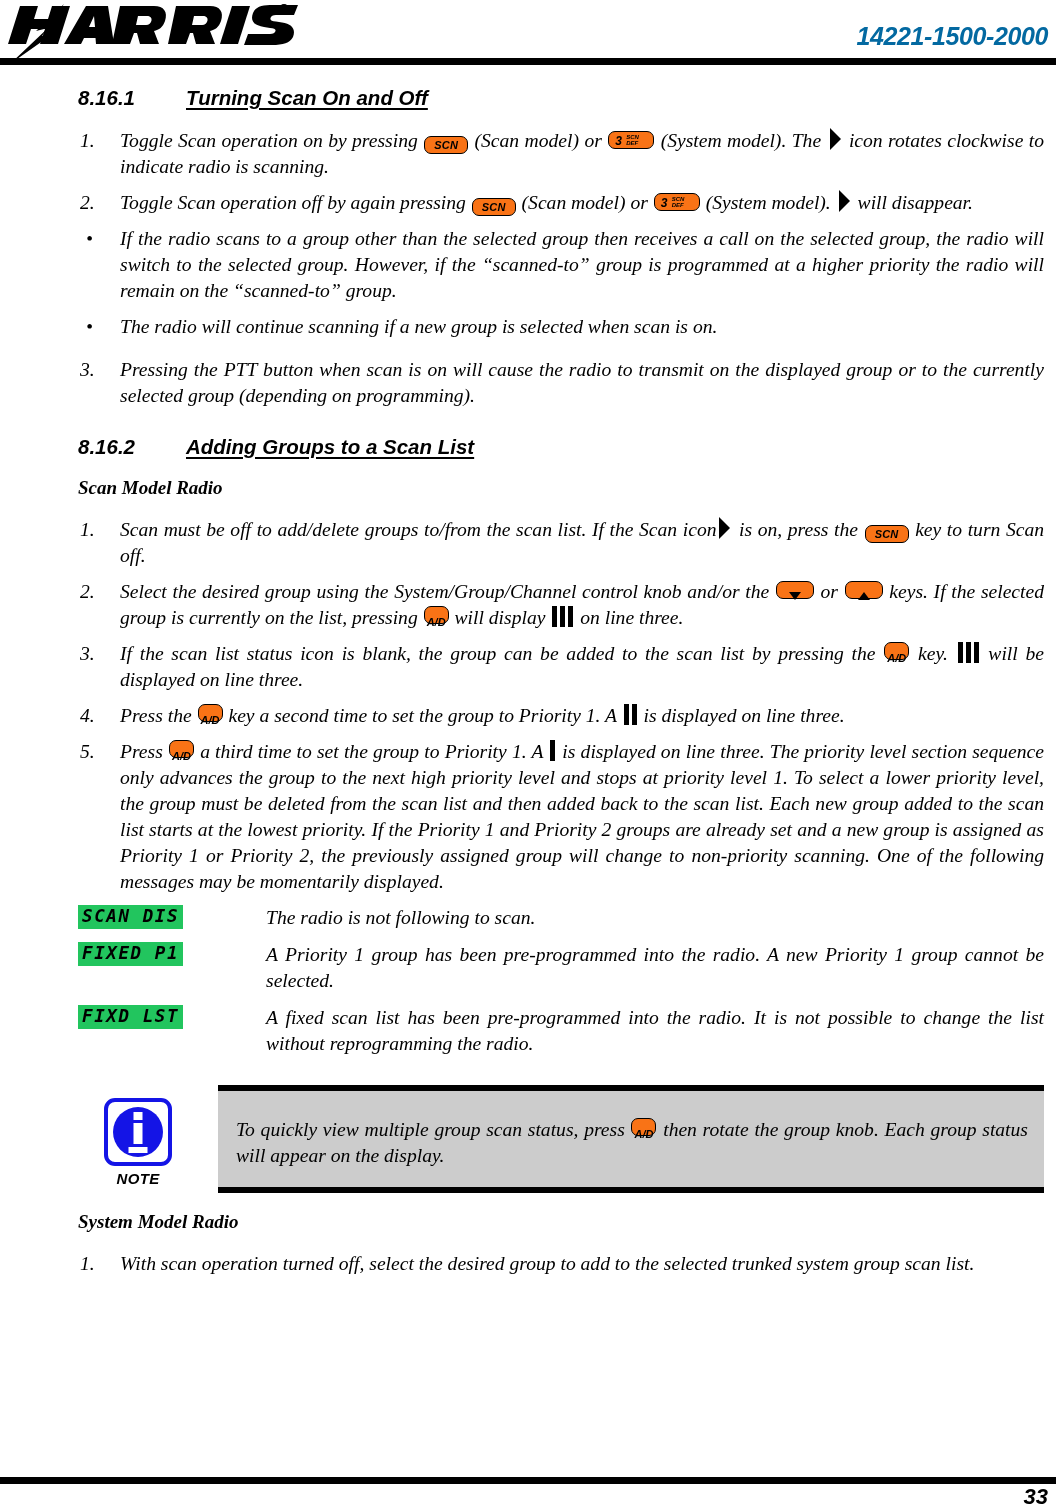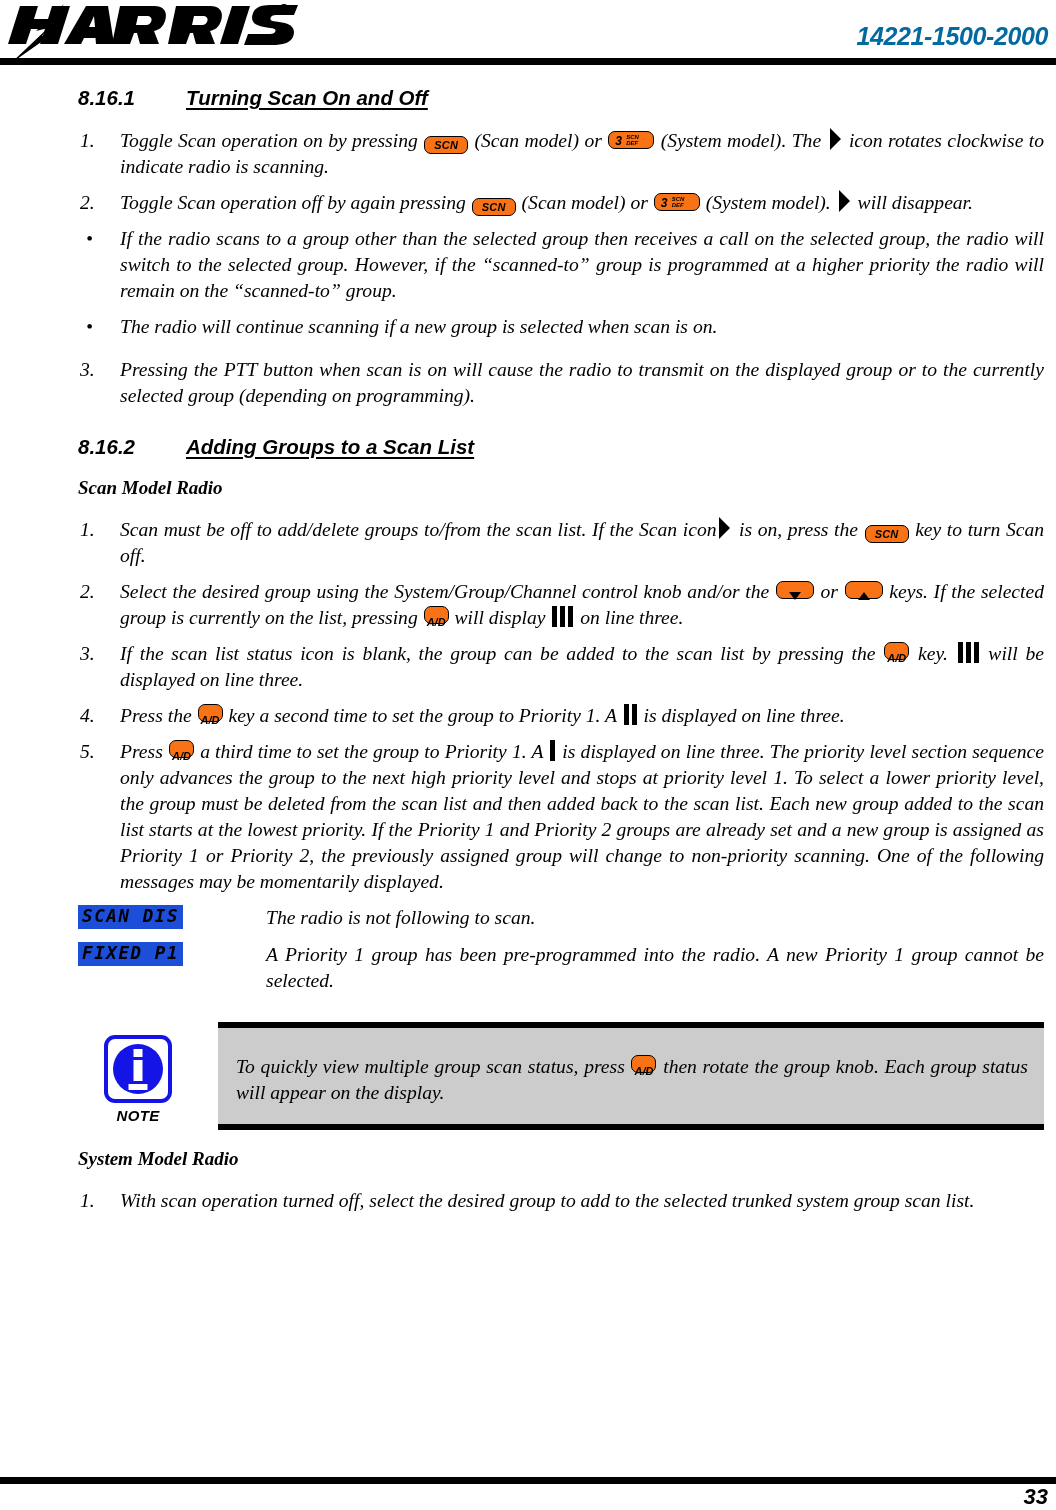--- a/index.html
+++ b/index.html
@@ -259,21 +259,21 @@
   .msg-table td {
     vertical-align: top;
     padding: 0 0 11px 0;
   }
   .msg-table td.msg-cell {
     width: 180px;
     padding-right: 0px;
   }
   .lcd {
     display: inline-block;
-    background: #1d4ed8;
+    background: #22c55e;
     font-family: "DejaVu Sans Mono", monospace;
     font-weight: bold;
     font-size: 17.5px;
     letter-spacing: 1.6px;
     padding: 1px 4px 2px 4px;
     line-height: 21px;
     color: #000;
     white-space: pre;
   }
   .msg-table td.desc-cell {
@@ -514,20 +514,24 @@
 
     <table class="msg-table">
       <tbody>
         <tr>
           <td class="msg-cell"><span class="lcd">SCAN DIS</span></td>
           <td class="desc-cell">The radio is not following to scan.</td>
         </tr>
         <tr>
           <td class="msg-cell"><span class="lcd">FIXED P1</span></td>
           <td class="desc-cell">A Priority 1 group has been pre-programmed into the radio. A new Priority 1 group cannot be selected.</td>
+        </tr>
+        <tr>
+          <td class="msg-cell"><span class="lcd">FIXD LST</span></td>
+          <td class="desc-cell">A fixed scan list has been pre-programmed into the radio. It is not possible to change the list without reprogramming the radio.</td>
         </tr>
       </tbody>
     </table>
 
     <div class="gap-m"></div>
 
     <div class="note-block">
       <div class="note-icon">
         <div class="sq">
           <div class="circ"></div>

